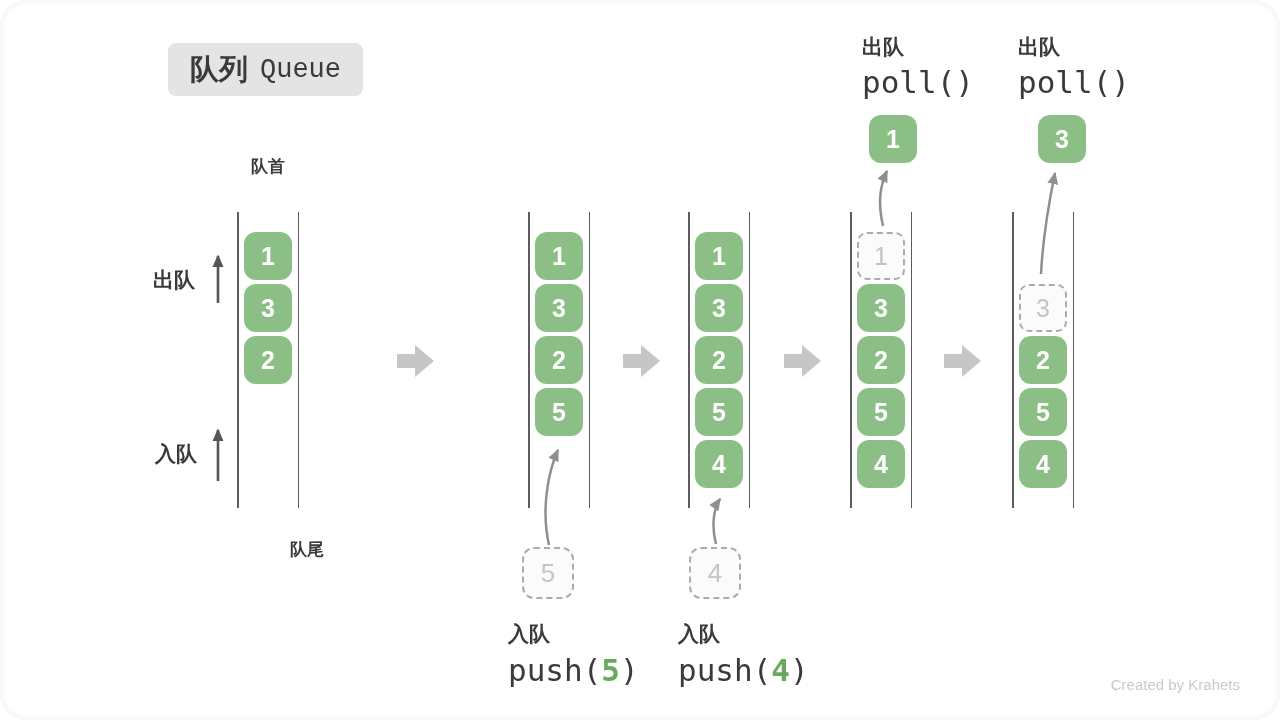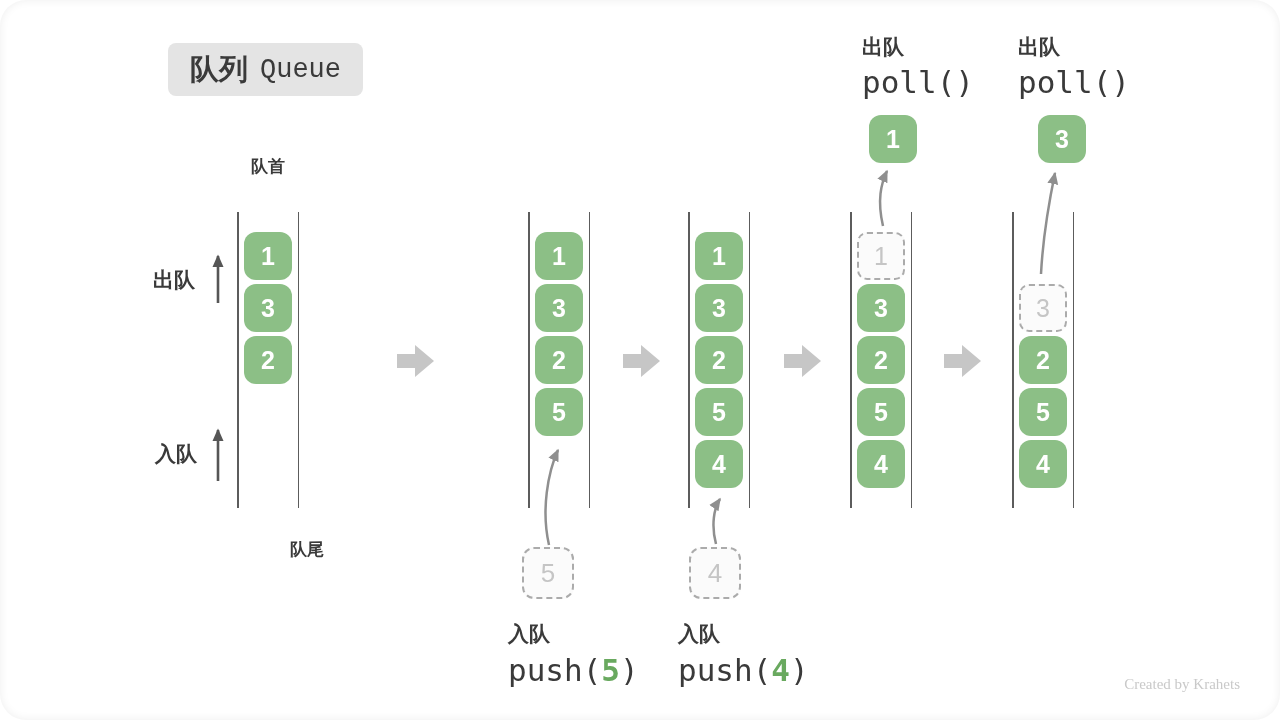--- a/index.html
+++ b/index.html
@@ -82,21 +82,21 @@
 
   #arrow-layer {
     position: absolute; left: 0; top: 0;
     width: 1280px; height: 720px;
     pointer-events: none;
   }
 
   .watermark {
     position: absolute;
     right: 40px; top: 676px;
-    font-family: Liberation Serif, serif;
+    font-family: Liberation Sans, sans-serif;
     font-size: 15px;
     color: var(--watermark, #c9c9c9);
     text-align: center;
   }
 </style>
 </head>
 <body>
 
 <div class="scene" style="--green: #8cbf86; --code-green: #69a95f; --dark: #3a3a3a; --dash-border: #ababab; --dash-text: #c5c5c5; --wall: #5c5c5c; --badge-bg: #e4e4e4; --watermark: #c9c9c9;">
 

